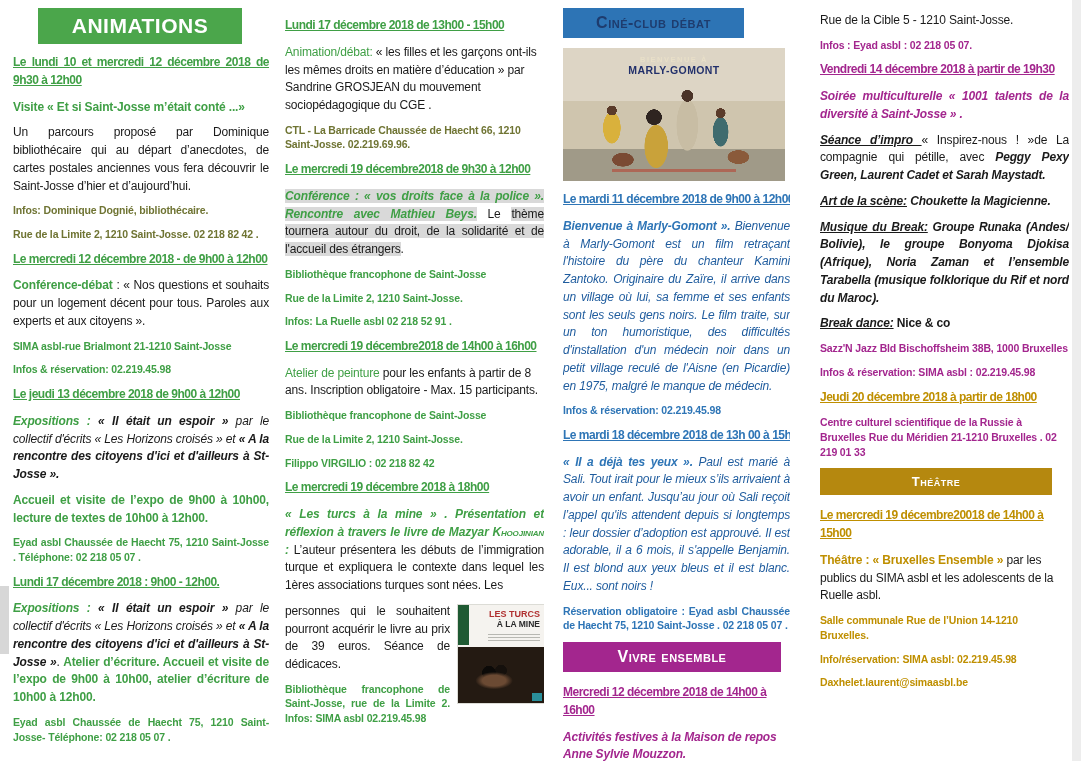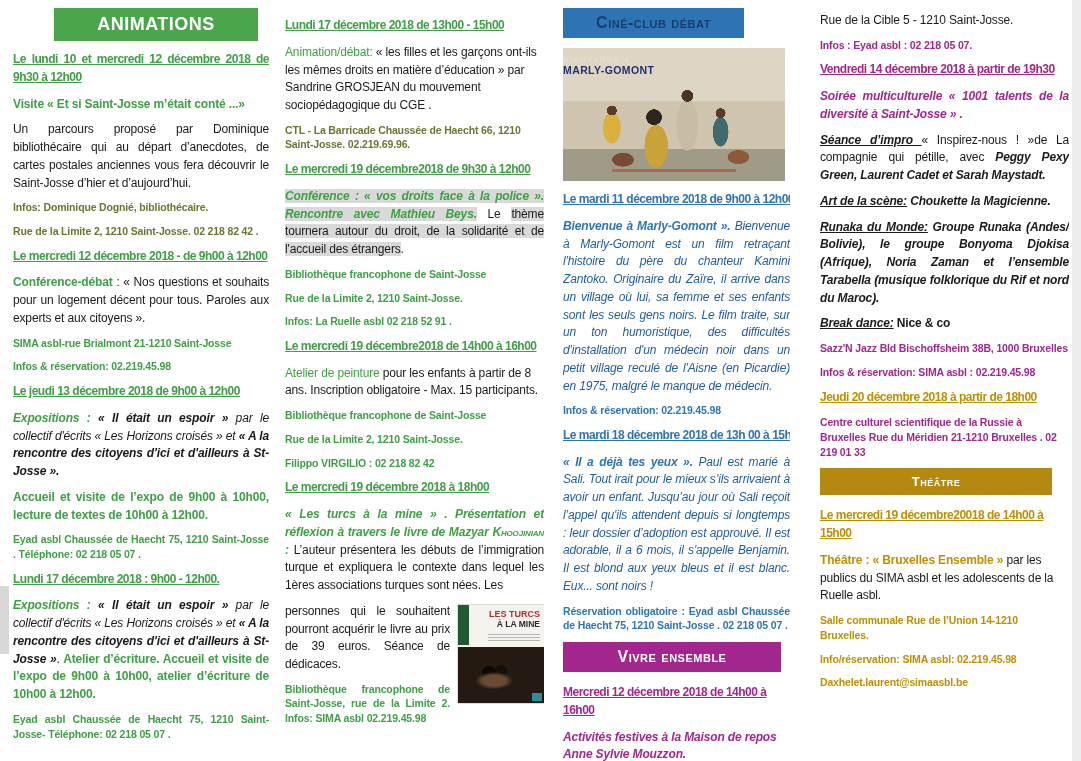--- a/index.html
+++ b/index.html
@@ -24,21 +24,21 @@
 
   
   .green{color:#3f9f45}.olive{color:#6f7433}.blue{color:#2e75b6}.navy{color:#1f5c9e}
   .mag{color:#a3268e}.gold{color:#bf8f00}
   .bold{font-weight:700}.ital{font-style:italic}.und{text-decoration:underline}
   .sc{font-variant:small-caps}
   .hl{background:#d9d9d9}
 
   
   .band{color:#fff;font-weight:700;text-align:center;padding:6px 0;margin-bottom:10px}
-  .band-green{background:#4ba64b;width:204px;margin-left:41px;font-size:18px;letter-spacing:.5px}
+  .band-green{background:#4ba64b;width:204px;margin-left:25px;font-size:21px;letter-spacing:.5px}
   .band-blue{background:#2d74b5;color:#1e3c6e;width:181px;font-variant:small-caps;font-size:16px;letter-spacing:.5px}
   .band-mag{background:#a3268e;width:218px;font-variant:small-caps;font-size:16px;letter-spacing:.5px;margin-top:4px;margin-bottom:12px}
   .band-gold{background:#b5880f;width:232px;font-variant:small-caps;font-size:13px;letter-spacing:.5px;margin-top:6px;margin-bottom:12px}
 
   
   .posters{display:flex;gap:2px;width:222px;height:133px;margin:0 0 10px}
   .poster{flex:1;position:relative;overflow:hidden}
   .poster0{background:linear-gradient(#ddd5c5 0 40%,#cfc5ae 40% 76%,#a09a88 76%)}
   .poster0::before{content:"";position:absolute;inset:0;background:
     radial-gradient(circle 5px at 22% 47%, #5a3b2a 96%, transparent),
@@ -61,21 +61,21 @@
     radial-gradient(ellipse 6px 12px at 63% 47%, #c96a8a 96%, transparent),
     radial-gradient(circle 5px at 88% 33%, #7a5a42 96%, transparent),
     radial-gradient(ellipse 7px 16px at 88% 47%, #8a7a52 96%, transparent),
     radial-gradient(circle 8px at 40% 56%, #4a3023 96%, transparent),
     radial-gradient(ellipse 12px 22px at 38% 76%, #e8e4da 96%, transparent),
     radial-gradient(circle 8px at 66% 55%, #3e2a1e 96%, transparent),
     radial-gradient(ellipse 13px 22px at 69% 76%, #6a93c9 96%, transparent),
     radial-gradient(circle 6px at 52% 68%, #f2dcc4 96%, transparent),
     radial-gradient(ellipse 10px 12px at 52% 84%, #e5c53c 96%, transparent)}
   .poster1::after{content:"";position:absolute;bottom:7px;left:25%;right:25%;height:2px;background:#e8cf6a}
-  .ptitle{position:absolute;left:0;right:0;z-index:2}
+  .ptitle{position:absolute;left:0;right:0;text-align:center;z-index:2}
   .pt0{top:7px}
   .pt0 div:first-child{font-size:7.5px;color:#e8dfc8;letter-spacing:1.5px;font-weight:700}
   .pt0 div:last-child{font-size:10.5px;color:#22306b;letter-spacing:.4px;font-weight:800}
   .pt1{top:13px;font-weight:800;font-size:14px;line-height:1.15;color:#f4d028;letter-spacing:.3px;text-shadow:1px 1px 0 #b88e1e}
 
   
   .bookwrap{overflow:hidden}
   .bookcover{float:right;width:86px;height:98px;margin:2px 0 4px 8px;position:relative;background:#f5f3ef;box-shadow:0 0 0 1px #dcdcd6}
   .bc-spine{position:absolute;left:0;top:0;width:11px;height:40px;background:#1f5a33}
   .bc-title{position:absolute;top:5px;left:26px;right:4px;text-align:right;font-weight:700;line-height:1.1;letter-spacing:0}
@@ -167,21 +167,21 @@
     <p class="blk h mag wrap">Mercredi 12 décembre 2018 de  14h00 à 16h00</p>
     <p class="blk "><span class="mag bold ital">Activités festives à la Maison de repos Anne Sylvie Mouzzon.</span></p>
   </div>
 <div class="col" id="col-soirees">
     <p class="blk "><span>Rue de la Cible 5 - 1210 Saint-Josse.</span></p>
     <p class="blk small"><span class="mag">Infos : Eyad asbl : 02 218 05 07.</span></p>
     <p class="blk h mag">Vendredi 14 décembre 2018 à partir de 19h30</p>
     <p class="blk just"><span class="mag bold ital">Soirée multiculturelle « 1001 talents de la diversité à Saint-Josse » .</span></p>
     <p class="blk just"><span class="bold ital und">Séance d’impro </span><span>« Inspirez-nous ! »de La compagnie qui pétille, avec </span><span class="bold ital">Peggy Pexy Green, Laurent Cadet et Sarah Maystadt.</span></p>
     <p class="blk "><span class="bold ital und">Art de la scène:</span><span class="bold ital"> Choukette la Magicienne.</span></p>
-    <p class="blk just"><span class="bold ital und">Runaka du Monde:</span><span class="bold ital"> Groupe Runaka (Andes/ Bolivie), le groupe Bonyoma Djokisa (Afrique), Noria Zaman  et l’ensemble Tarabella (musique folklorique du Rif et nord du Maroc).</span></p>
+    <p class="blk just"><span class="bold ital und">Musique du Break:</span><span class="bold ital"> Groupe Runaka (Andes/ Bolivie), le groupe Bonyoma Djokisa (Afrique), Noria Zaman  et l’ensemble Tarabella (musique folklorique du Rif et nord du Maroc).</span></p>
     <p class="blk "><span class="bold ital und">Break dance:</span><span class="bold"> Nice &amp; co</span></p>
     <p class="blk small"><span class="mag">Sazz'N Jazz Bld Bischoffsheim 38B, 1000 Bruxelles</span></p>
     <p class="blk small"><span class="mag">Infos &amp; réservation:  SIMA asbl : 02.219.45.98</span></p>
     <p class="blk h gold">Jeudi  20 décembre 2018 à partir de 18h00</p>
     <p class="blk small"><span class="mag">Centre culturel scientifique de la Russie à Bruxelles Rue du Méridien 21-1210 Bruxelles .   02 219 01 33</span></p>
     <div class="band band-gold">Théâtre</div>
     <p class="blk h gold wrap">Le mercredi 19 décembre20018  de 14h00 à 15h00</p>
     <p class="blk "><span class="gold bold">Théâtre : « Bruxelles Ensemble » </span><span>par les publics du SIMA asbl et les adolescents de la Ruelle asbl.</span></p>
     <p class="blk small"><span class="gold">Salle communale Rue de l’Union 14-1210 Bruxelles.</span></p>
     <p class="blk small"><span class="gold">Info/réservation: SIMA asbl: 02.219.45.98</span></p>

